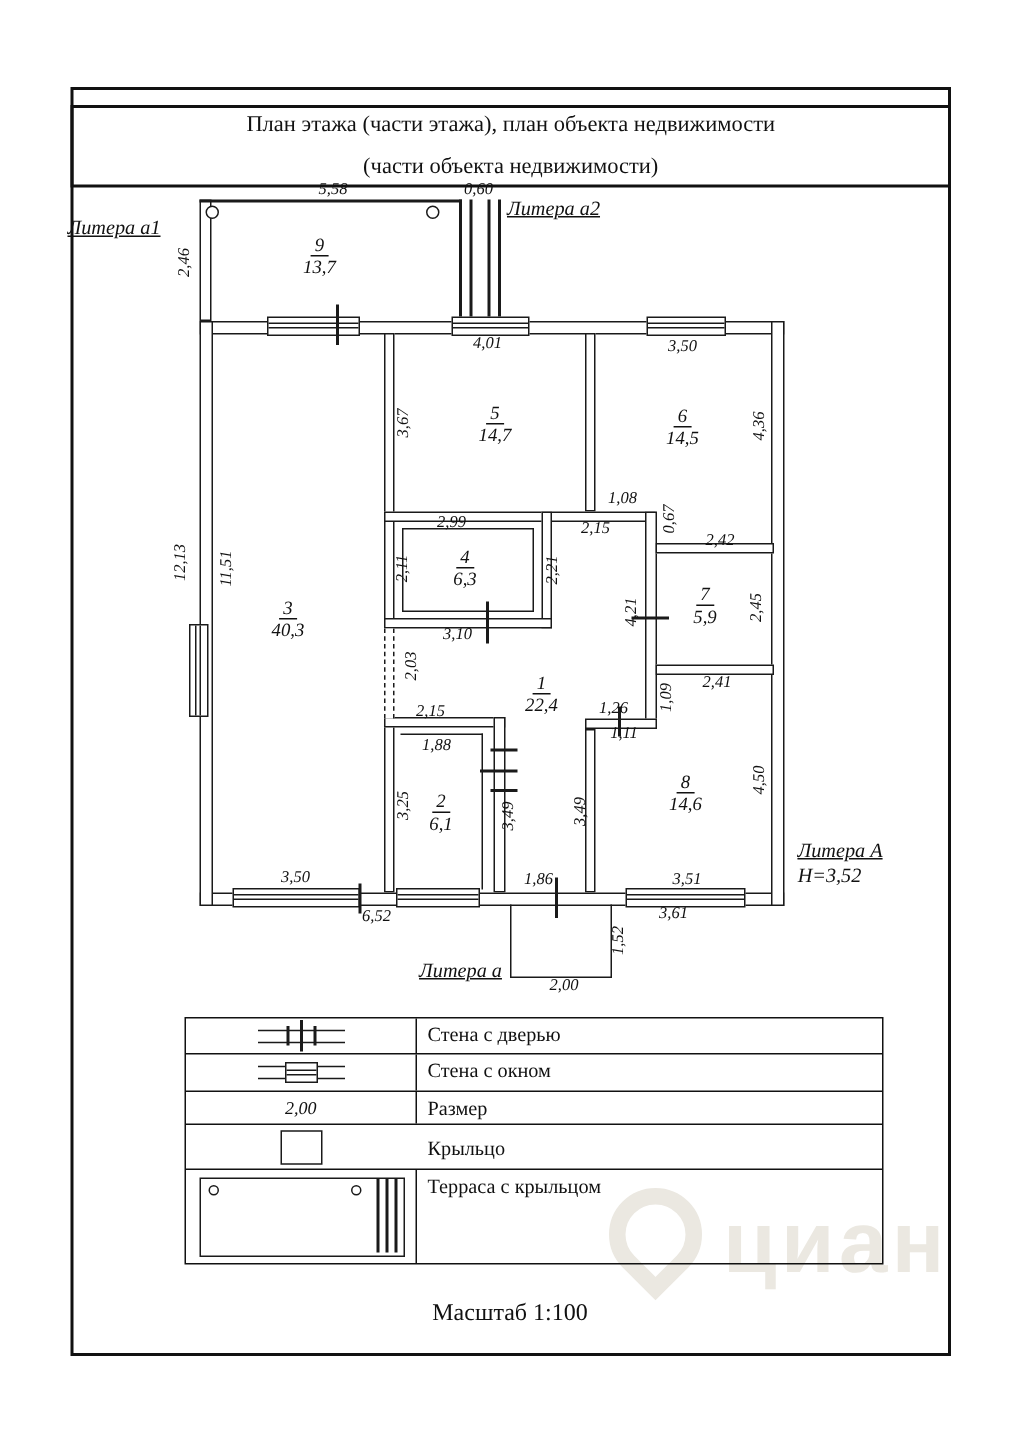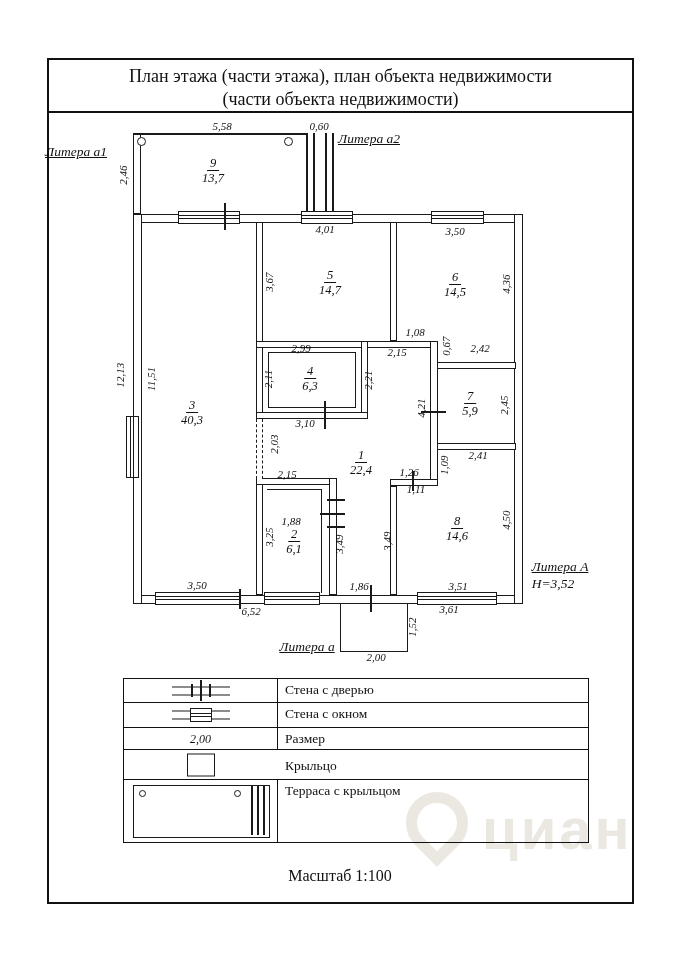--- a/index.html
+++ b/index.html
@@ -1,21 +1,21 @@
 <!DOCTYPE html>
 <html><head>
 <meta charset="utf-8">
 <style>
   html,body{margin:0;padding:0;background:#fff;}
   .page{position:relative;width:679px;height:960px;background:#ffffff;overflow:hidden;
         font-family:"Liberation Serif",serif;color:#111;}
   .frame{position:absolute;left:47px;top:58px;width:583px;height:842px;border:2px solid #111;}
-  .title-block{position:absolute;left:47px;top:58px;width:583px;height:51px;border:2px solid #111;
-        border-bottom-width:2px;display:flex;flex-direction:column;justify-content:flex-end;
-        text-align:center;font-size:18px;line-height:23px;}
+  .title-block{position:absolute;left:47px;top:70px;width:583px;height:51px;border:2px solid #111;
+        border-bottom-width:2px;display:flex;flex-direction:column;justify-content:space-between;
+        text-align:center;font-size:15px;line-height:23px;}
   
   .wall{position:absolute;background:#fff;border:1px solid #1a1a1a;box-sizing:border-box;}
   .thin{position:absolute;background:#1a1a1a;}
   .dashedwall{position:absolute;background:#fff;border-left:1px dashed #1a1a1a;border-right:1px dashed #1a1a1a;box-sizing:border-box;}
   .window{position:absolute;background:#fff;border:1px solid #1a1a1a;box-sizing:border-box;
         background-image:linear-gradient(#1a1a1a,#1a1a1a),linear-gradient(#1a1a1a,#1a1a1a);
         background-repeat:no-repeat;background-size:100% 1px,100% 1px;background-position:0 32%,0 64%;}
   .window.v{background-size:1px 100%,1px 100%;background-position:32% 0,64% 0;}
   .tick{position:absolute;background:#1a1a1a;}
   .circle{position:absolute;width:9px;height:9px;border:1px solid #1a1a1a;border-radius:50%;box-sizing:border-box;background:#fff;}
@@ -122,25 +122,25 @@
       <div class="room" style="left: 361px; top: 448px;"><div class="num">1</div><div class="area">22,4</div></div>
       <div class="room" style="left: 294px; top: 527px;"><div class="num">2</div><div class="area">6,1</div></div>
       <div class="room" style="left: 457px; top: 514px;"><div class="num">8</div><div class="area">14,6</div></div>
       <div class="dim" style="left: 222px; top: 126px;">5,58</div>
       <div class="dim" style="left: 319px; top: 126px;">0,60</div>
       <div class="dim" style="left: 325px; top: 229px;">4,01</div>
       <div class="dim" style="left: 455px; top: 231px;">3,50</div>
       <div class="dim" style="left: 301px; top: 348px;">2,99</div>
       <div class="dim" style="left: 415px; top: 332px;">1,08</div>
       <div class="dim" style="left: 397px; top: 352px;">2,15</div>
-      <div class="dim" style="left: 480px; top: 348px;">2,42</div>
+      <div class="dim" style="left: 480px; top: 360px;">2,42</div>
       <div class="dim" style="left: 305px; top: 423px;">3,10</div>
       <div class="dim" style="left: 478px; top: 455px;">2,41</div>
       <div class="dim" style="left: 287px; top: 474px;">2,15</div>
-      <div class="dim" style="left: 291px; top: 521px;">1,88</div>
+      <div class="dim" style="left: 291px; top: 497px;">1,88</div>
       <div class="dim" style="left: 409px; top: 472px;">1,26</div>
       <div class="dim" style="left: 416px; top: 489px;">1,11</div>
       <div class="dim" style="left: 197px; top: 585px;">3,50</div>
       <div class="dim" style="left: 359px; top: 586px;">1,86</div>
       <div class="dim" style="left: 458px; top: 586px;">3,51</div>
       <div class="dim" style="left: 251px; top: 611px;">6,52</div>
       <div class="dim" style="left: 449px; top: 609px;">3,61</div>
       <div class="dim" style="left: 376px; top: 657px;">2,00</div>
       <div class="dim v" style="left: 123px; top: 175px;">2,46</div>
       <div class="dim v" style="left: 120px; top: 375px;">12,13</div>

